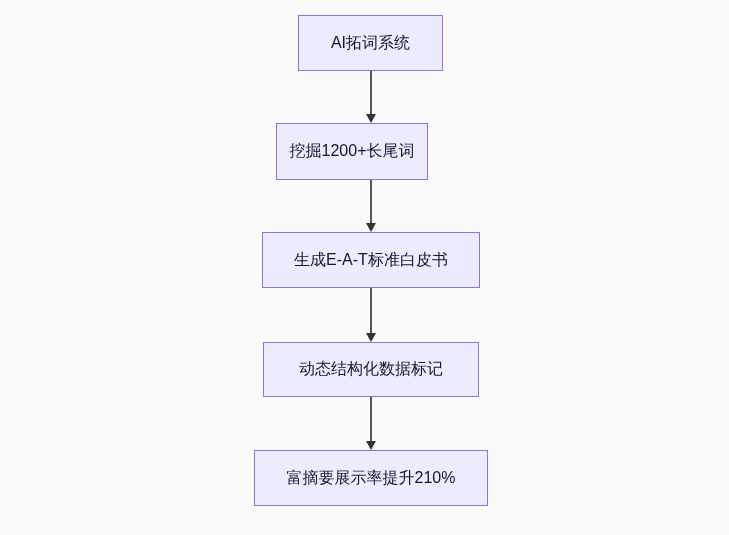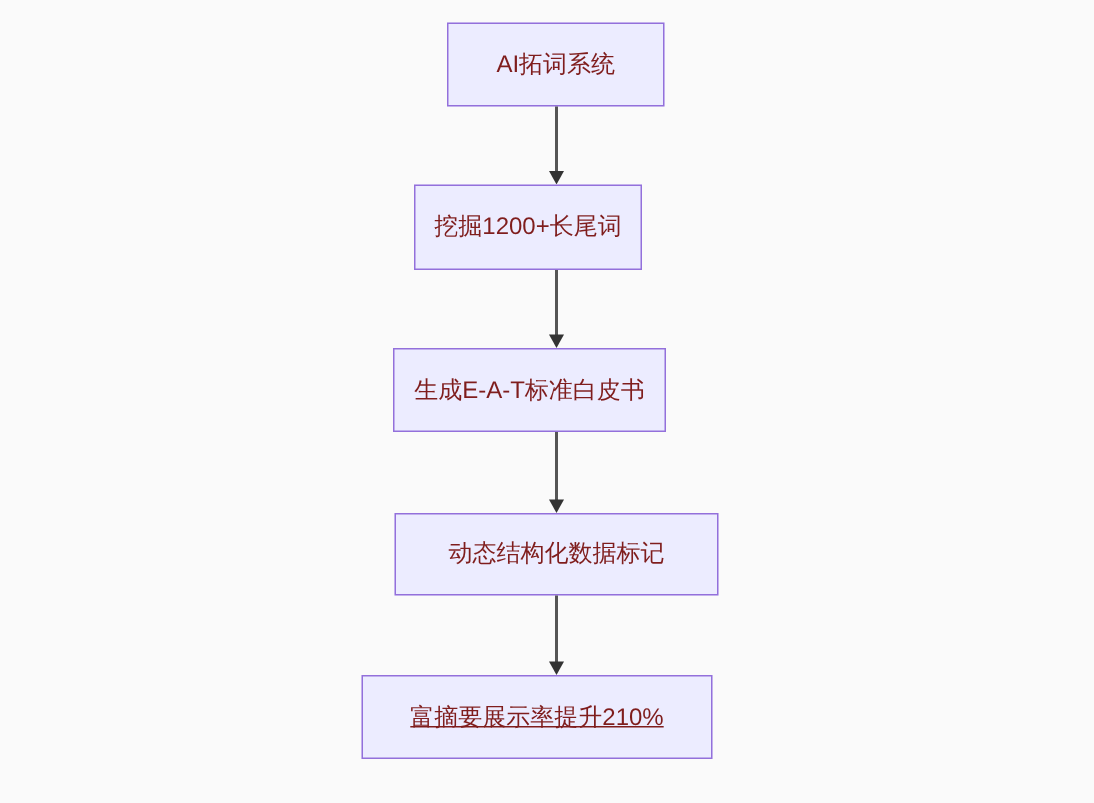--- a/index.html
+++ b/index.html
@@ -13,33 +13,33 @@
     width: 729px;
     height: 535px;
     background: #fafafa;
     overflow: hidden;
   }
   .node {
     position: absolute;
     box-sizing: border-box;
     background: #ECECFF;
     border: 1px solid #9370DB;
-    color: #7f1d1d;
+    color: #0f172a;
     font-size: 16px;
     display: flex;
     align-items: center;
     justify-content: center;
     text-align: center;
     white-space: nowrap;
   }
   .n1 { left: 298px; top: 15px;  width: 145px; height: 56px; }
   .n2 { left: 276px; top: 123px; width: 152px; height: 57px; }
-  .n3 { left: 262px; top: 232px; width: 182px; height: 56px; }
+  .n3 { left: 262px; top: 232px; width: 218px; height: 56px; }
   .n4 { left: 263px; top: 342px; width: 216px; height: 55px; }
-  .n5 { left: 241px; top: 450px; width: 234px; height: 56px; text-decoration: underline; }
+  .n5 { left: 254px; top: 450px; width: 234px; height: 56px; }
 
   .edge {
     position: absolute;
     left: 366px;
     width: 10px;
   }
   .e1 { top: 71px;  height: 52px; }
   .e2 { top: 180px; height: 52px; }
   .e3 { top: 288px; height: 54px; }
   .e4 { top: 397px; height: 53px; }

